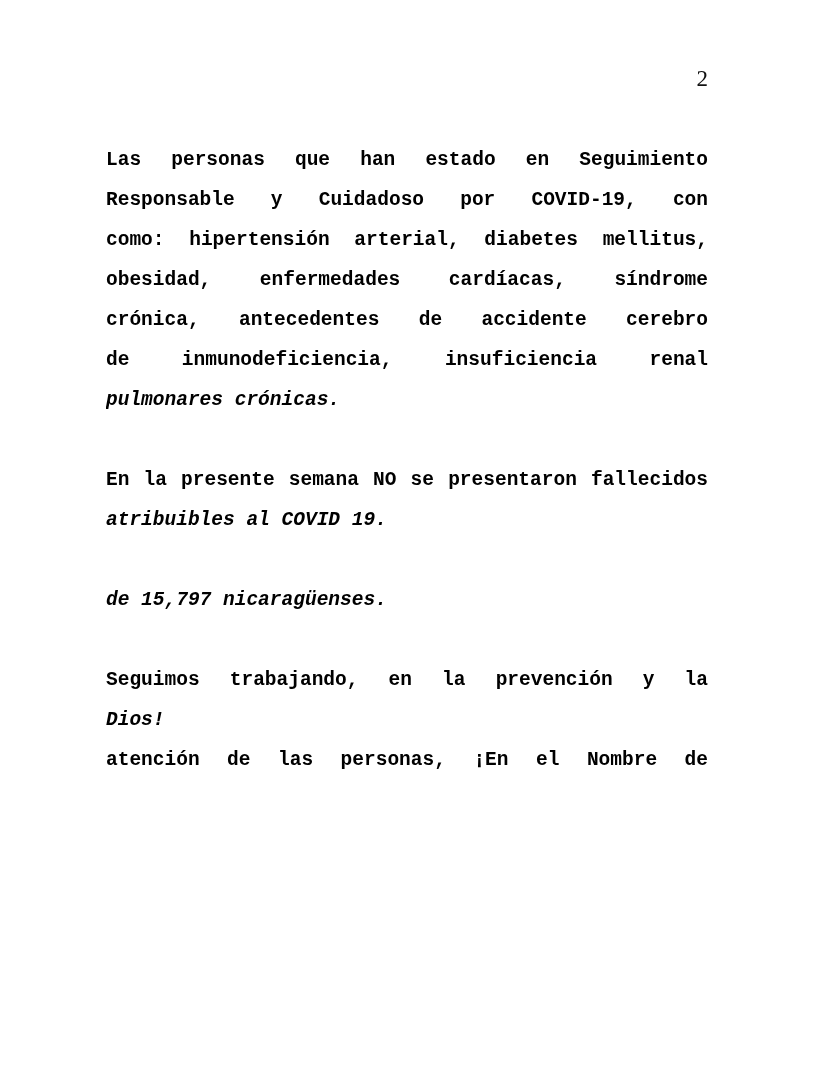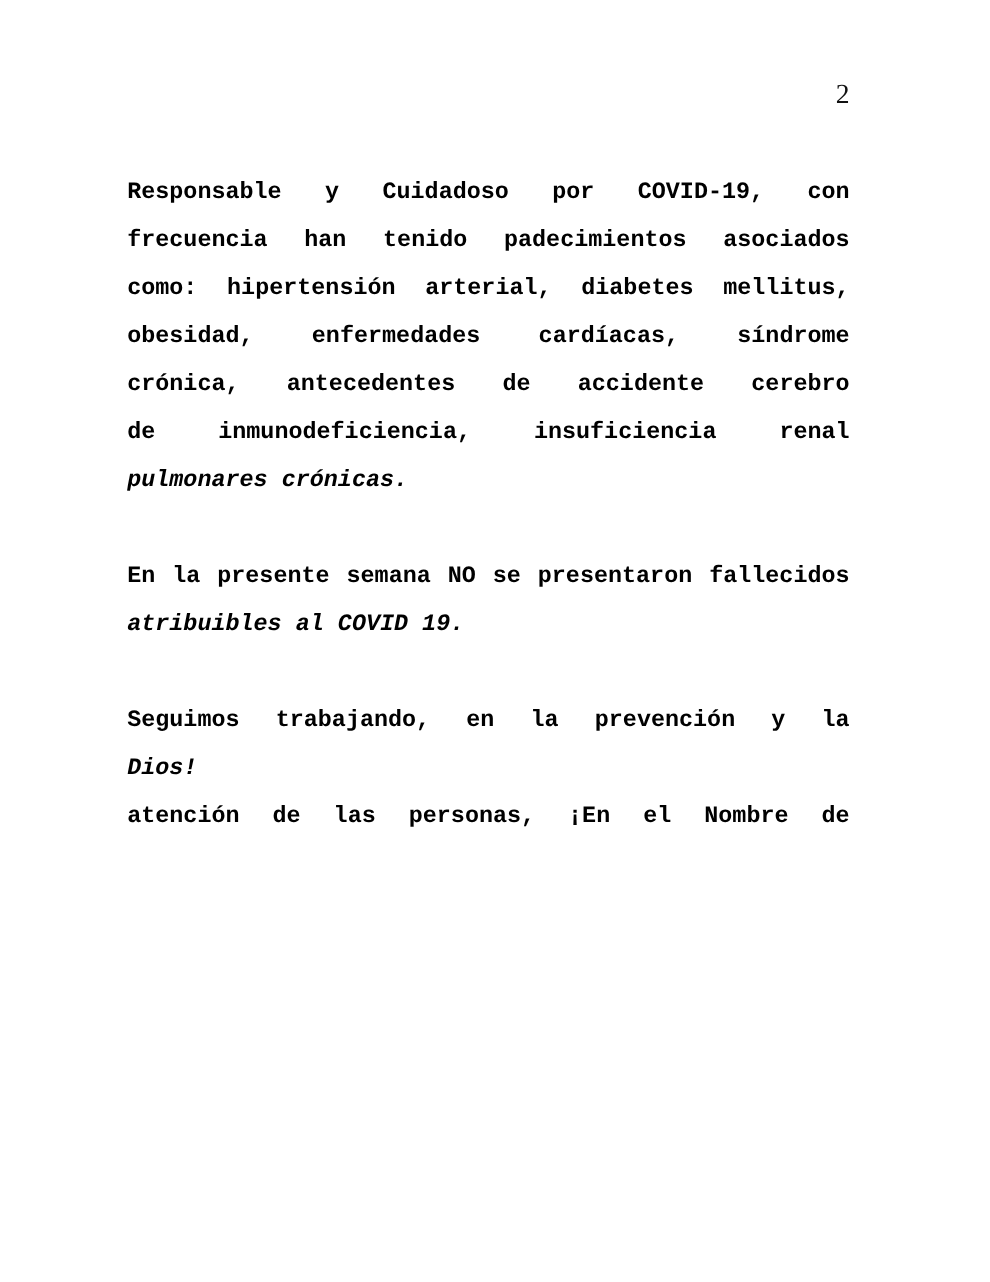--- a/index.html
+++ b/index.html
@@ -55,35 +55,36 @@
 </head>
 <body>
 
 <div class="page">
 
   <div class="page-number">2</div>
 
   <div class="content">
 
     <div class="paragraph">
+      <div class="line">Las personas que han estado en Seguimiento</div>
       <div class="line">Responsable y Cuidadoso por COVID-19, con</div>
-      <div class="line">frecuencia han tenido padecimientos asociados</div>
       <div class="line">como: hipertensión arterial, diabetes mellitus,</div>
       <div class="line">obesidad, enfermedades cardíacas, síndrome</div>
       <div class="line">crónica, antecedentes de accidente cerebro</div>
       <div class="line">de inmunodeficiencia, insuficiencia renal</div>
       <div class="line last-line">pulmonares crónicas.</div>
     </div>
 
     <div class="paragraph">
       <div class="line">En la presente semana NO se presentaron fallecidos</div>
       <div class="line last-line">atribuibles al COVID 19.</div>
     </div>
 
     <div class="paragraph">
+      <div class="line last-line">de 15,797 nicaragüenses.</div>
     </div>
 
     <div class="paragraph">
       <div class="line">Seguimos trabajando, en la prevención y la</div>
       <div class="line last-line">Dios!</div>
       <div class="line">atención de las personas, ¡En el Nombre de</div>
     </div>
 
   </div>
 </div>

